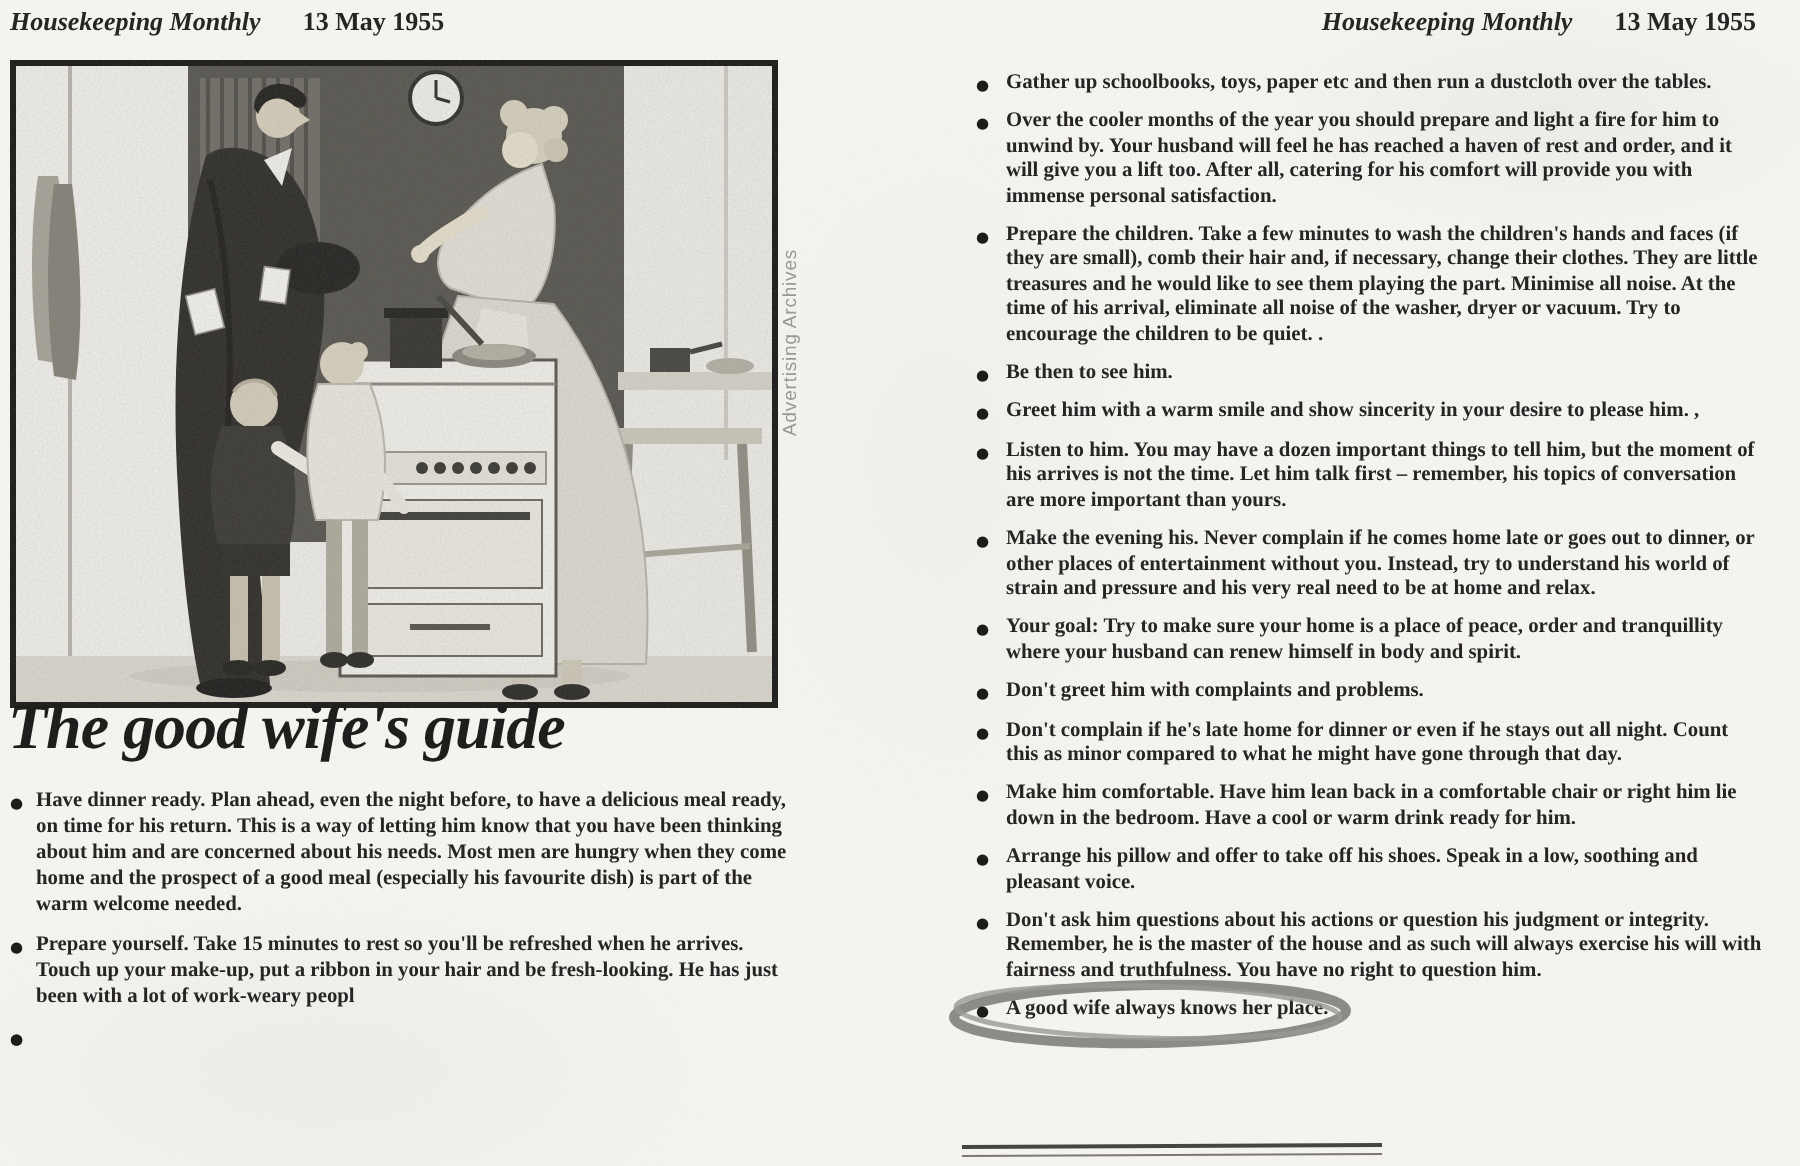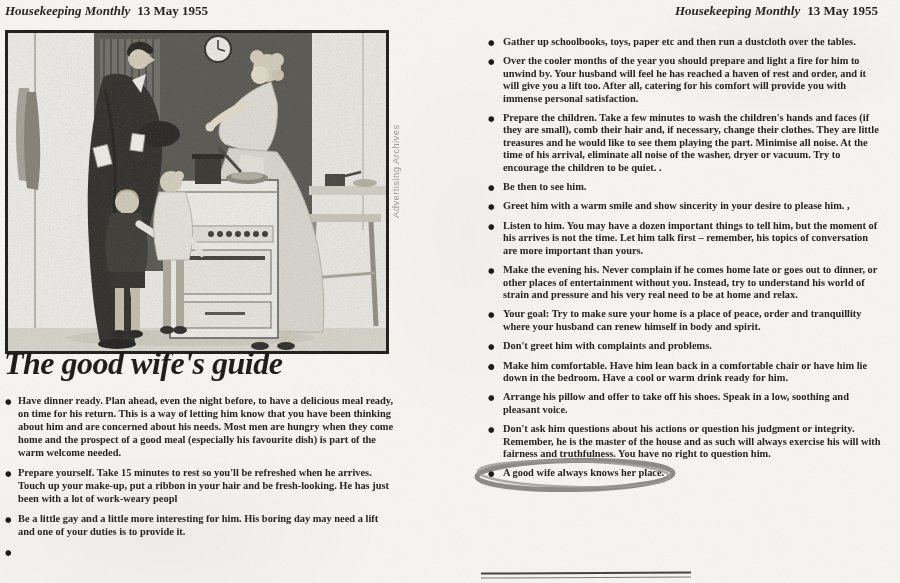--- a/index.html
+++ b/index.html
@@ -7,21 +7,21 @@
     position:relative;width:900px;height:583px;overflow:hidden;
     background:
       radial-gradient(ellipse 220px 90px at 86% 10%, rgba(0,0,0,.035), transparent 70%),
       radial-gradient(ellipse 320px 140px at 18% 92%, rgba(0,0,0,.03), transparent 70%),
       radial-gradient(ellipse 180px 300px at 52% 40%, rgba(0,0,0,.02), transparent 70%),
       #f7f6f3;
     font-family:"Liberation Serif",serif;color:#242220;
   }
   .hdr{position:absolute;top:3px;font-size:13px;font-weight:bold;white-space:nowrap;}
   .hdr .mag{font-style:italic;}
-  .hdr .date{margin-left:7px;font-style:normal;}
+  .hdr .date{margin-left:21px;font-style:normal;}
   .hdr-left{left:5px;}
   .hdr-right{left:482px;width:396px;text-align:right;}
 
   .illustration{position:absolute;left:5px;top:30px;width:384px;height:324px;}
   .illustration svg{display:block;width:100%;height:100%;}
 
   .watermark{
     position:absolute;left:390px;top:218px;transform:rotate(-90deg);transform-origin:0 0;
     font-family:"Liberation Sans",sans-serif;font-size:9.5px;color:#9b9993;
     letter-spacing:.4px;white-space:nowrap;
@@ -213,36 +213,36 @@
     </svg>
   </div>
 
   <div class="watermark">Advertising Archives</div>
 
   <h1 class="title">The good wife's guide</h1>
 
   <ul class="col left-col">
     <li><span class="blt">●</span><span>Have dinner ready. Plan ahead, even the night before, to have a delicious meal ready, on time for his return. This is a way of letting him know that you have been thinking about him and are concerned about his needs. Most men are hungry when they come home and the prospect of a good meal (especially his favourite dish) is part of the warm welcome needed.</span></li>
     <li><span class="blt">●</span><span>Prepare yourself. Take 15 minutes to rest so you'll be refreshed when he arrives. Touch up your make-up, put a ribbon in your hair and be fresh-looking. He has just been with a lot of work-weary peopl</span></li>
-    <li><span class="blt">●</span><span>Be a little gay and a little more interesting for him. His boring day may need a lift and one of your duties is to provide it.</span></li>
+    <li><span class="blt">●</span></li>
     <li><span class="blt">●</span></li>
   </ul>
 
   <ul class="col right-col">
     <li><span class="blt">●</span><span>Gather up schoolbooks, toys, paper etc and then run a dustcloth over the tables.</span></li>
     <li><span class="blt">●</span><span>Over the cooler months of the year you should prepare and light a fire for him to unwind by. Your husband will feel he has reached a haven of rest and order, and it will give you a lift too. After all, catering for his comfort will provide you with immense personal satisfaction.</span></li>
     <li><span class="blt">●</span><span>Prepare the children. Take a few minutes to wash the children's hands and faces (if they are small), comb their hair and, if necessary, change their clothes. They are little treasures and he would like to see them playing the part. Minimise all noise. At the time of his arrival, eliminate all noise of the washer, dryer or vacuum. Try to encourage the children to be quiet. .</span></li>
     <li><span class="blt">●</span><span>Be then to see him.</span></li>
     <li><span class="blt">●</span><span>Greet him with a warm smile and show sincerity in your desire to please him. ,</span></li>
     <li><span class="blt">●</span><span>Listen to him. You may have a dozen important things to tell him, but the moment of his arrives is not the time. Let him talk first – remember, his topics of conversation are more important than yours.</span></li>
     <li><span class="blt">●</span><span>Make the evening his. Never complain if he comes home late or goes out to dinner, or other places of entertainment without you. Instead, try to understand his world of strain and pressure and his very real need to be at home and relax.</span></li>
     <li><span class="blt">●</span><span>Your goal: Try to make sure your home is a place of peace, order and tranquillity where your husband can renew himself in body and spirit.</span></li>
     <li><span class="blt">●</span><span>Don't greet him with complaints and problems.</span></li>
-    <li><span class="blt">●</span></li>
-    <li><span class="blt">●</span><span>Make him comfortable. Have him lean back in a comfortable chair or have him lie down in the bedroom. Have a cool or warm drink ready for him.</span></li>
+    <li><span class="blt">●</span><span>Don't complain if he's late home for dinner or even if he stays out all night. Count this as minor compared to what he might have gone through that day.</span></li>
+    <li><span class="blt">●</span><span>Make him comfortable. Have him lean back in a comfortable chair or right him lie down in the bedroom. Have a cool or warm drink ready for him.</span></li>
     <li><span class="blt">●</span><span>Arrange his pillow and offer to take off his shoes. Speak in a low, soothing and pleasant voice.</span></li>
     <li><span class="blt">●</span><span>Don't ask him questions about his actions or question his judgment or integrity. Remember, he is the master of the house and as such will always exercise his will with fairness and truthfulness. You have no right to question him.</span></li>
     <li>
       <svg class="circle-annot" viewBox="0 0 212 38" xmlns="http://www.w3.org/2000/svg">
         <ellipse cx="104" cy="19" rx="98" ry="14.5" fill="none" stroke="#8d8b88" stroke-width="5" transform="rotate(-1 104 19)"></ellipse>
         <ellipse cx="103" cy="18" rx="96" ry="13" fill="none" stroke="#9a9894" stroke-width="2.5" transform="rotate(1.5 103 18)" opacity=".8"></ellipse>
       </svg>
       <span class="blt">●</span><span>A good wife always knows her place.</span>
     </li>
   </ul>

